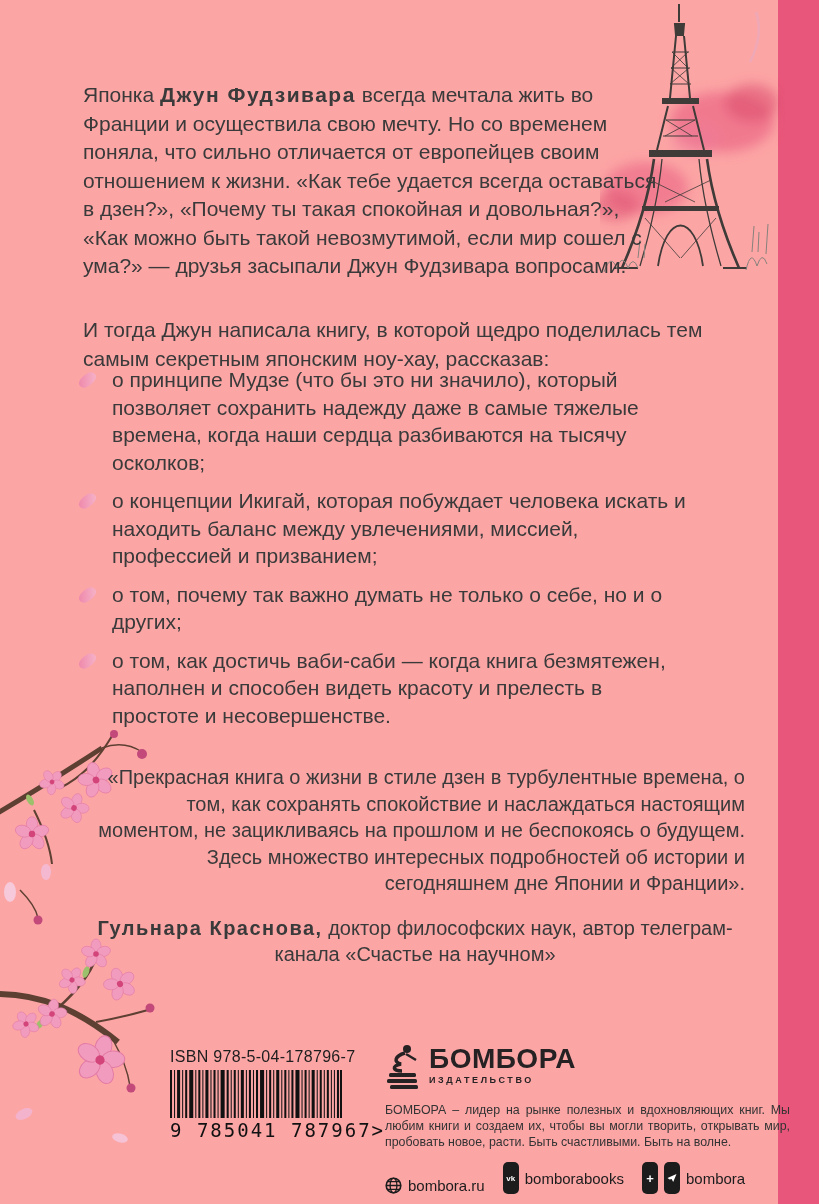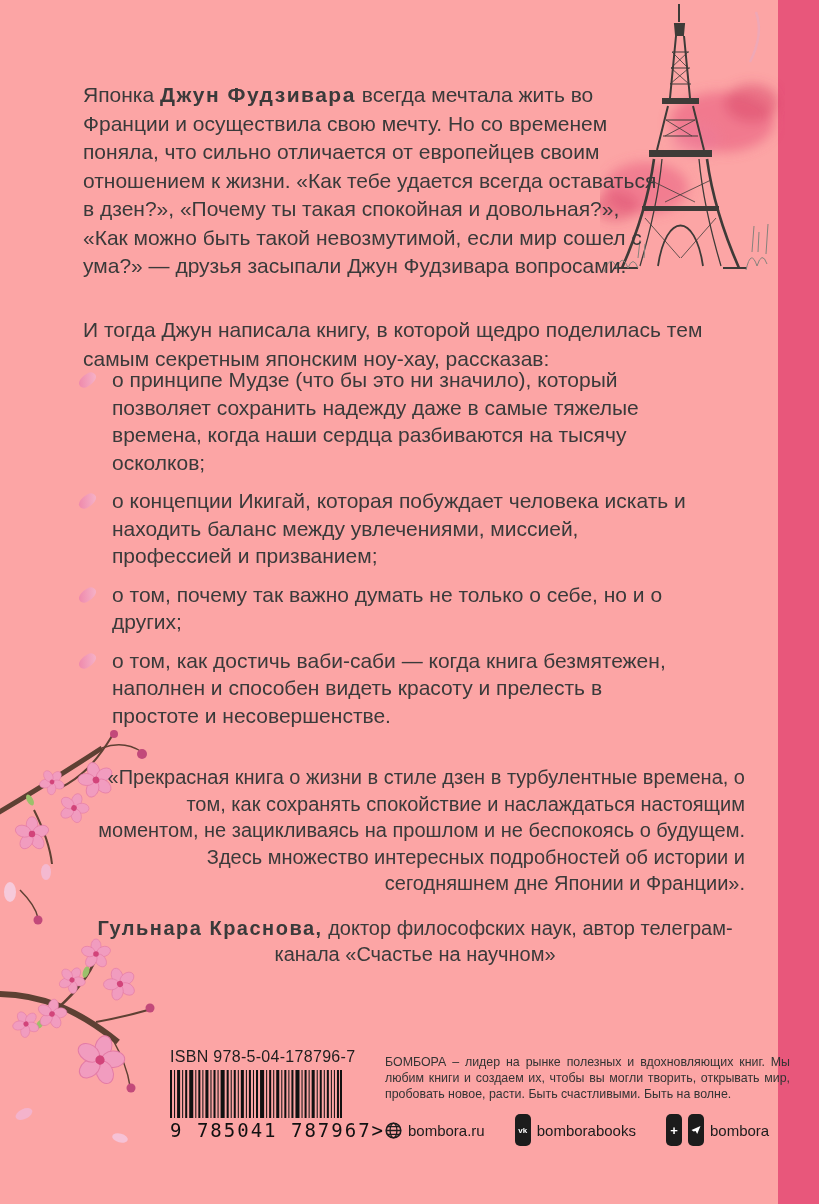--- a/index.html
+++ b/index.html
@@ -30,21 +30,21 @@
   .isbn-line{font-size:16px;letter-spacing:.3px;margin-bottom:4px;white-space:nowrap;}
   .barcode{display:block;width:172px;height:48px;}
   .barcode-digits{font-family:"DejaVu Sans Mono",monospace;font-size:19px;letter-spacing:2px;
                   margin-top:1px;white-space:nowrap;color:#111;}
   .pub-block{position:absolute;left:385px;top:1044px;width:405px;color:#262223;}
   .logo-row{display:flex;align-items:flex-start;gap:10px;}
   .logo-mark{width:34px;height:48px;flex:0 0 auto;}
   .logo-name{font-size:28px;font-weight:bold;letter-spacing:.5px;line-height:30px;color:#262223;}
   .logo-sub{font-size:9px;font-weight:bold;letter-spacing:2.6px;color:#262223;margin-top:1px;}
   .pub-about{margin-top:10px;font-size:12.4px;line-height:16px;text-align:justify;color:#333;}
-  .social-row{display:flex;align-items:center;gap:12px;margin-top:9px;font-size:15px;color:#1c1c1c;}
+  .social-row{display:flex;align-items:flex-end;gap:0;margin-top:9px;font-size:15px;color:#1c1c1c;}
   .social-group{display:flex;align-items:center;gap:6px;}
   .social-group + .social-group{margin-left:18px;}
   .sq{width:16px;height:32px;border-radius:5px;background:#1c1c1c;color:#fff;display:flex;
       align-items:center;justify-content:center;font-weight:bold;flex:0 0 auto;}
   .sq.vk{font-size:8px;letter-spacing:0;}
   .sq.plus{font-size:13px;line-height:13px;}
 </style>
 </head>
 <body>
 
@@ -220,20 +220,34 @@
           <rect x="159" width="1" height="48"></rect>
         <rect x="162" width="1" height="48"></rect>
           <rect x="165" width="2" height="48"></rect>
           <rect x="168" width="2" height="48"></rect>
       </g>
     </svg>
     <div class="barcode-digits"><span>9 785041 787967</span><span>&gt;</span></div>
   </div>
 
   <div class="pub-block">
+    <div class="logo-row">
+      <svg class="logo-mark" viewBox="0 0 34 48">
+        <circle cx="22" cy="5" r="4" fill="#262223"></circle>
+        <path d="M20,9 C10,12 8,18 16,20 C6,22 8,27 17,27" stroke="#262223" stroke-width="3.5" fill="none"></path>
+        <path d="M21,10 L31,16" stroke="#262223" stroke-width="2.5"></path>
+        <rect x="4" y="29" width="27" height="4" rx="1.5" fill="#262223"></rect>
+        <rect x="2" y="35" width="30" height="4" rx="1.5" fill="#262223"></rect>
+        <rect x="5" y="41" width="28" height="4" rx="1.5" fill="#262223"></rect>
+      </svg>
+      <div>
+        <div class="logo-name">БОМБОРА</div>
+        <div class="logo-sub">ИЗДАТЕЛЬСТВО</div>
+      </div>
+    </div>
     <p class="pub-about">БОМБОРА – лидер на рынке полезных и вдохновляющих книг. Мы любим книги и создаем их, чтобы вы могли творить, открывать мир, пробовать новое, расти. Быть счастливыми. Быть на волне.</p>
     <div class="social-row">
       <span class="social-group">
         <svg width="17" height="17" viewBox="0 0 17 17">
           <circle cx="8.5" cy="8.5" r="7.3" fill="none" stroke="#1c1c1c" stroke-width="1.6"></circle>
           <ellipse cx="8.5" cy="8.5" rx="3.4" ry="7.3" fill="none" stroke="#1c1c1c" stroke-width="1.3"></ellipse>
           <path d="M1.2,8.5 h14.6 M2.4,4.6 h12.2 M2.4,12.4 h12.2" stroke="#1c1c1c" stroke-width="1.3"></path>
         </svg>
         <span>bombora.ru</span>
       </span>

